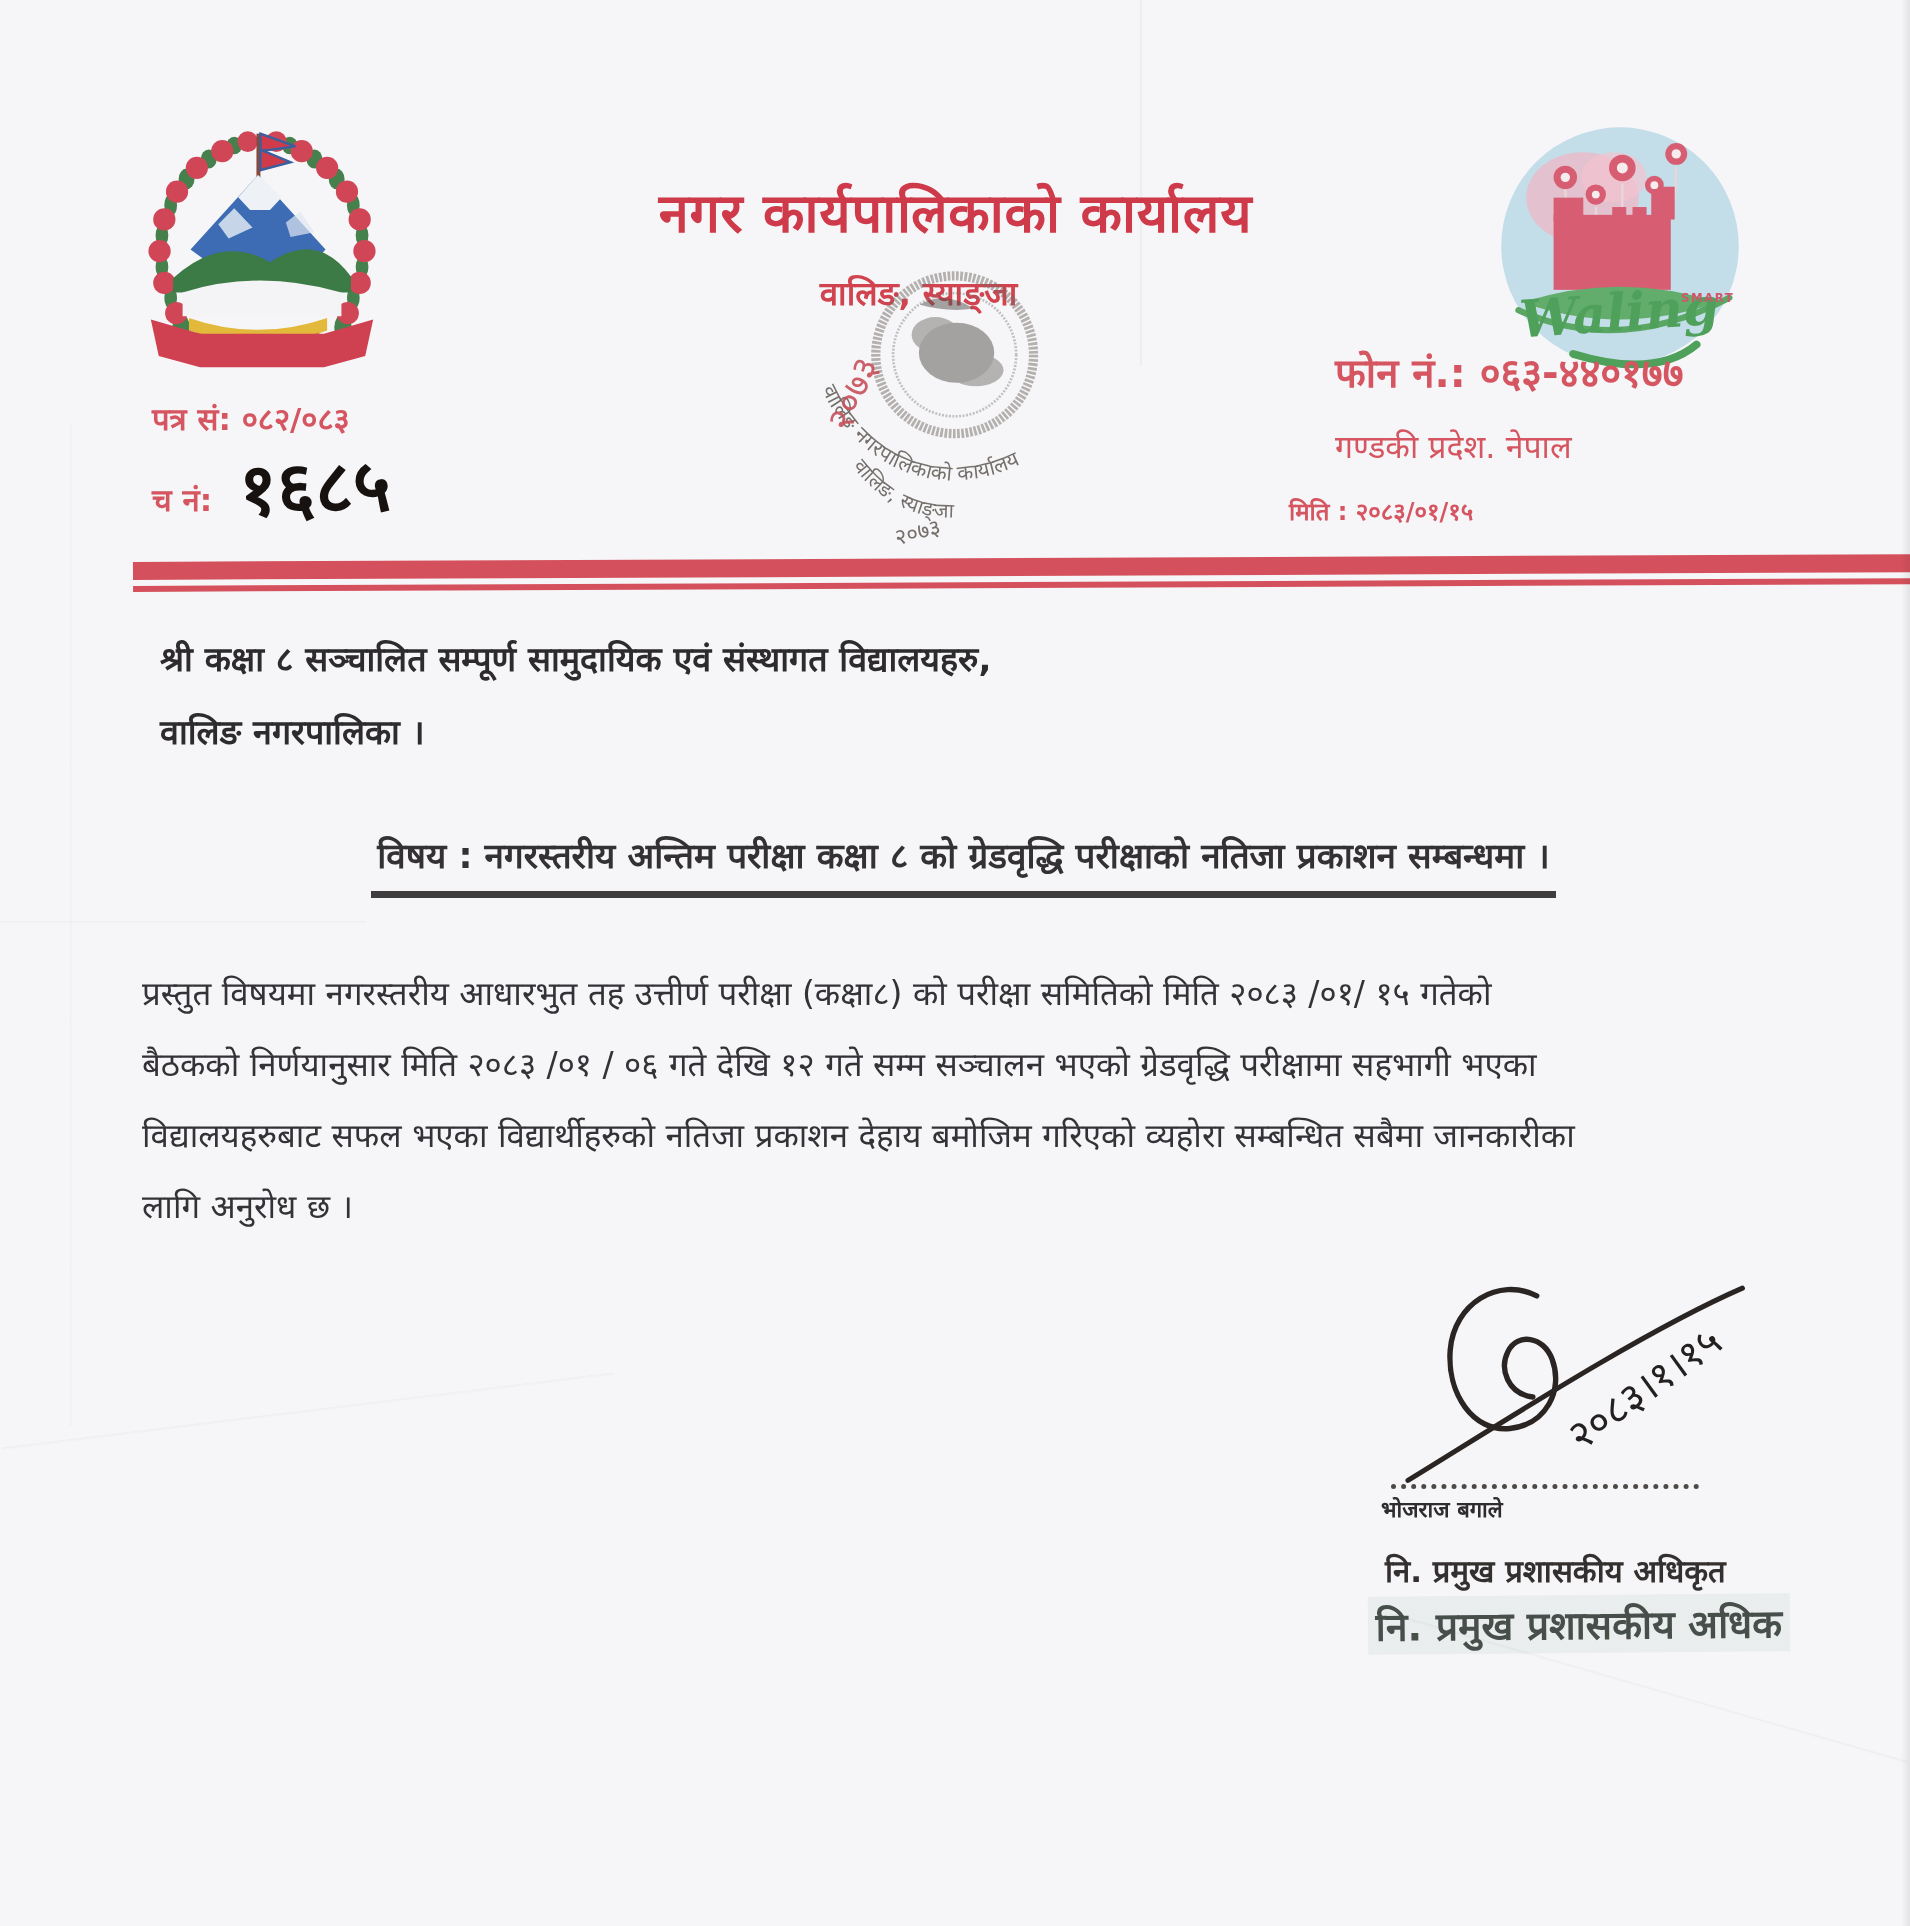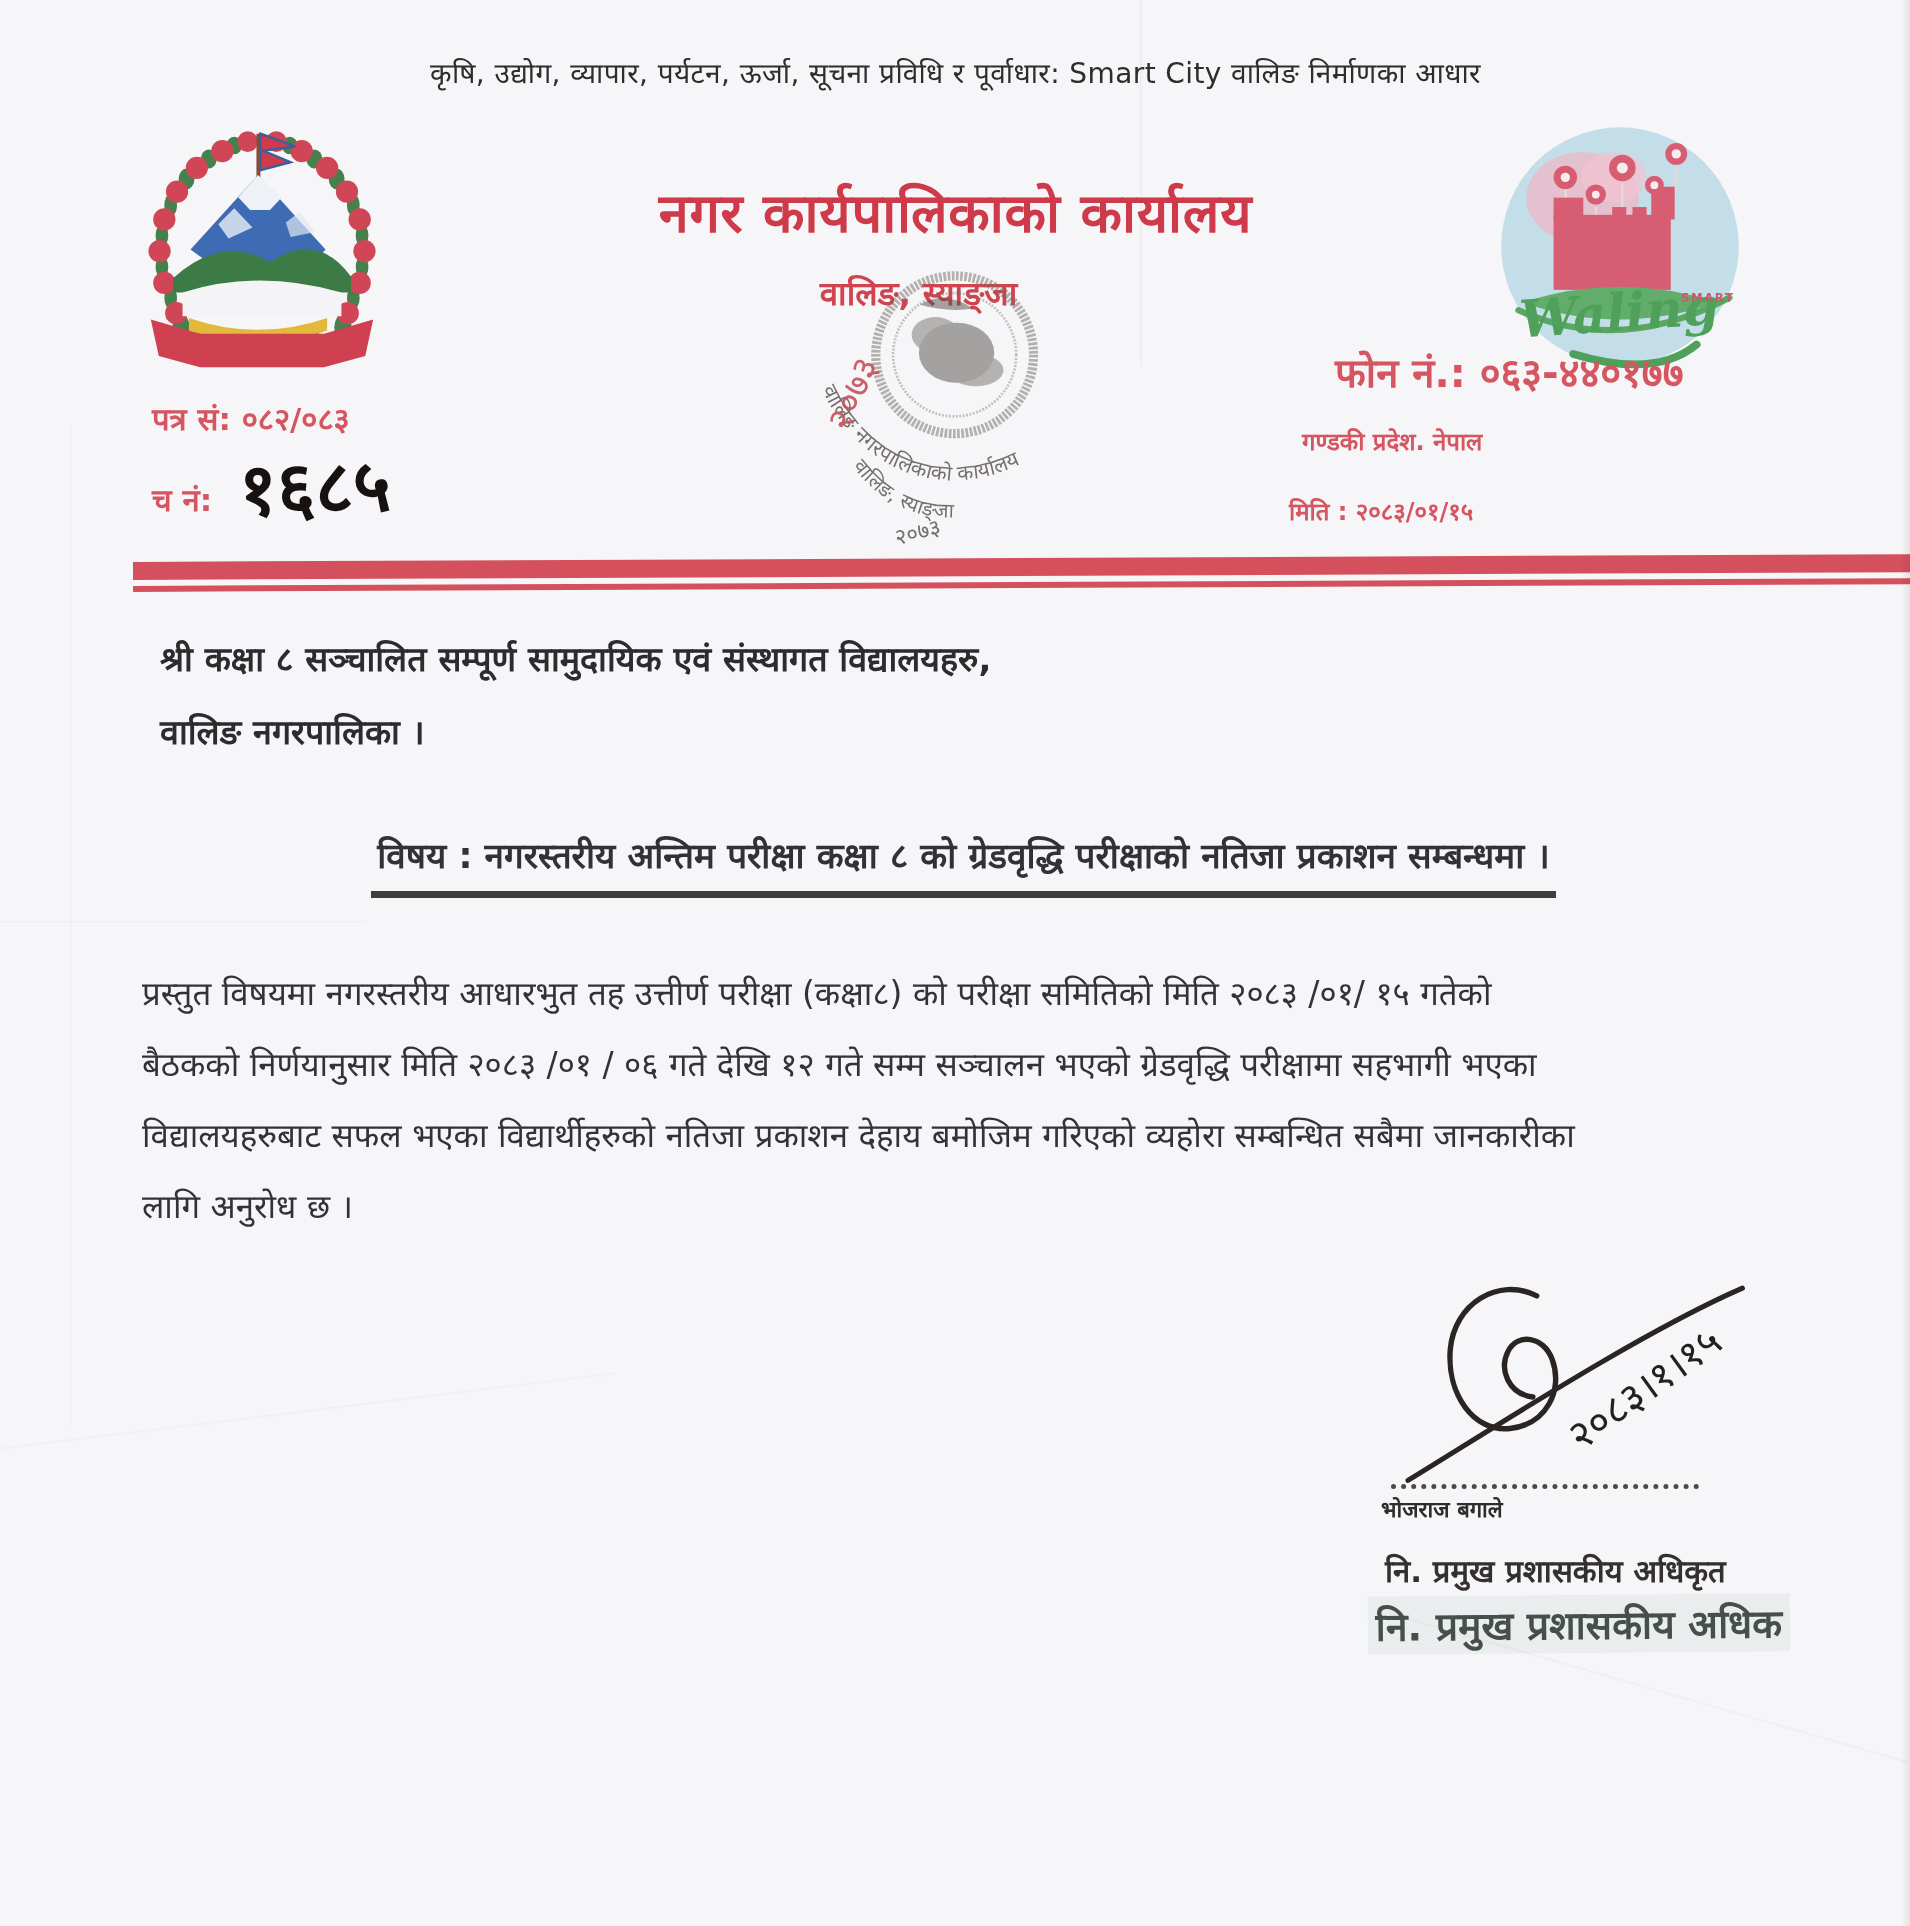--- a/index.html
+++ b/index.html
@@ -11,21 +11,21 @@
   .abs{position:absolute;}
   .center{left:0;right:0;text-align:center;}
   .red{color:#ce3a49;}
   .ltred{color:#d55560;}
   .tagline{top:53px;font-size:28px;font-weight:500;color:#2f2c2e;letter-spacing:0.4px;}
   .muni{top:109px;font-size:40px;font-weight:700;}
   .office{top:174px;font-size:54px;font-weight:700;letter-spacing:0.8px;}
   .addr{top:270px;font-size:33px;color:#d0434f;font-weight:600;transform:translateX(-37px);}
   .phone{left:1335px;top:344px;font-size:40px;font-weight:600;}
   .refno{left:152px;top:397px;font-size:31px;font-weight:600;}
-  .prov{left:1302px;top:424px;font-size:24px;font-weight:700;}
+  .prov{left:1335px;top:424px;font-size:32px;font-weight:400;}
   .chano{left:152px;top:478px;font-size:31px;font-weight:600;}
   .chano-val{left:239px;top:435px;font-size:73px;font-weight:700;color:#17120f;transform:rotate(-2deg);}
   .miti{left:1289px;top:494px;font-size:24px;font-weight:600;}
   .rule{left:133px;top:558px;width:1778px;transform:rotate(-0.25deg);}
   .rule .bar{height:17.7px;background:#d4505c;}
   .rule .gap{height:6.2px;}
   .rule .thin{height:5.8px;background:#d4505c;}
   .recip1{left:160px;top:635px;font-size:34px;font-weight:600;color:#2d2b2d;}
   .recip2{left:160px;top:708px;font-size:34px;font-weight:600;color:#2d2b2d;}
   .subject-wrap{top:831px;margin-left:16px;}
@@ -45,21 +45,20 @@
   .c3{left:1379px;top:1687px;width:539px;height:2.7px;transform:rotate(16deg);background:linear-gradient(to bottom,rgba(60,60,70,0.05),rgba(0,0,0,0));}
   .c4{left:0;top:921px;width:366px;height:2.3px;background:linear-gradient(to bottom,rgba(60,60,70,0.05),rgba(0,0,0,0));}
   .c5{right:0;top:0;width:10px;height:100%;background:linear-gradient(to left,rgba(40,40,50,0.10),rgba(0,0,0,0));}
   .c6{left:0;top:1410px;width:616px;height:3.1px;transform:rotate(-7deg);background:linear-gradient(to bottom,rgba(60,60,70,0.045),rgba(0,0,0,0));}
 </style>
 </head>
 <body>
 
 <div id="paper">
 
-  <div class="abs center tagline">कृषि, उद्योग, व्यापार, पर्यटन, ऊर्जा, सूचना प्रविधि र पूर्वाधार: Smart City वालिङ निर्माणका आधार</div>
   <div class="abs center office red">नगर कार्यपालिकाको कार्यालय</div>
   <div class="abs center addr">वालिङ, स्याङ्जा</div>
 
   <svg class="abs" style="left:127px;top:127px;" width="270" height="250" viewBox="0 0 340 310" xmlns="http://www.w3.org/2000/svg">
     <g>
       <g fill="#45804d">
         <ellipse cx="55" cy="213" rx="8" ry="14"></ellipse>
           <ellipse cx="44" cy="174" rx="8" ry="14"></ellipse>
         <ellipse cx="44" cy="134" rx="8" ry="14"></ellipse>
           <ellipse cx="55" cy="96" rx="8" ry="14"></ellipse>

